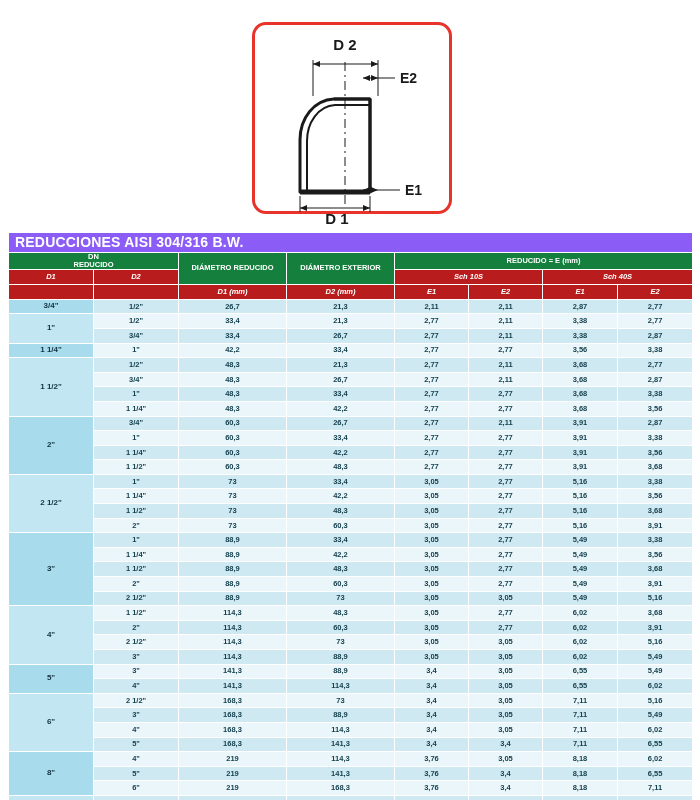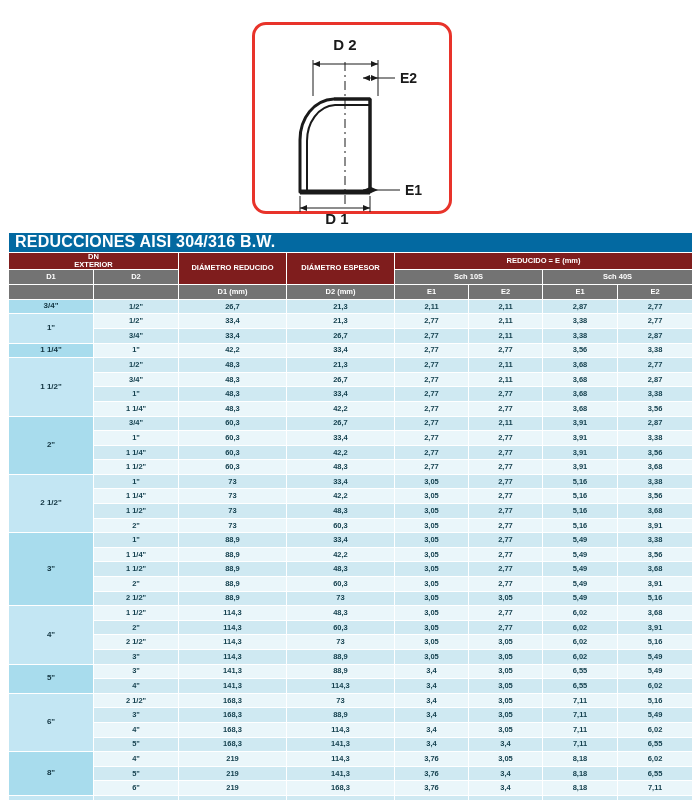--- a/index.html
+++ b/index.html
@@ -54,40 +54,41 @@
     border: 1px solid #ffffff;
     text-align: center;
     vertical-align: middle;
     padding: 0;
     height: 13.6px;
     line-height: 1.05;
     font-weight: bold;
   }
   
   tr.title-row td {
-    background: #0369a1;
+    background: #8b5cf6;
     color: #ffffff;
-    font-size: 16px;
+    font-size: 14px;
     text-align: left;
     padding-left: 6px;
     height: 19px;
     letter-spacing: .2px;
   }
   
   tr.hdr td {
-    background: #7f1d1d;
+    background: #15803d;
     color: #ffffff;
     font-size: 7.5px;
     height: 15px;
   }
   tr.hdr2 td {
-    background: #737373;
+    background: #b91c1c;
     color: #ffffff;
     font-size: 7.5px;
     height: 14px;
+    font-style: italic;
   }
   td.hdr-dn {
     line-height: 1.15;
   }
   
   td.c {
     color: #15414f;
   }
   tr.r0 td.c { background: #cfe9f2; }
   tr.r1 td.c { background: #eaf6fa; }
@@ -161,24 +162,24 @@
       <col style="width:75px">
       <col style="width:75px">
     </colgroup>
     <tbody id="tbody-host">
       <tr class="title-row">
         <td colspan="8">REDUCCIONES AISI 304/316  B.W.</td>
       </tr>
       <tr class="hdr">
         <td colspan="2" rowspan="1" class="hdr-dn">
           <span>DN</span><br>
-          <span>EXTERIOR</span>
+          <span>REDUCIDO</span>
         </td>
         <td rowspan="2">DIÁMETRO REDUCIDO</td>
-        <td rowspan="2">DIÁMETRO ESPESOR</td>
+        <td rowspan="2">DIÁMETRO EXTERIOR</td>
         <td colspan="4">REDUCIDO = E (mm)</td>
       </tr>
       <tr class="hdr2">
         <td>D1</td>
         <td>D2</td>
         <td colspan="2">Sch 10S</td>
         <td colspan="2">Sch 40S</td>
       </tr>
       <tr class="hdr2">
         <td></td>

